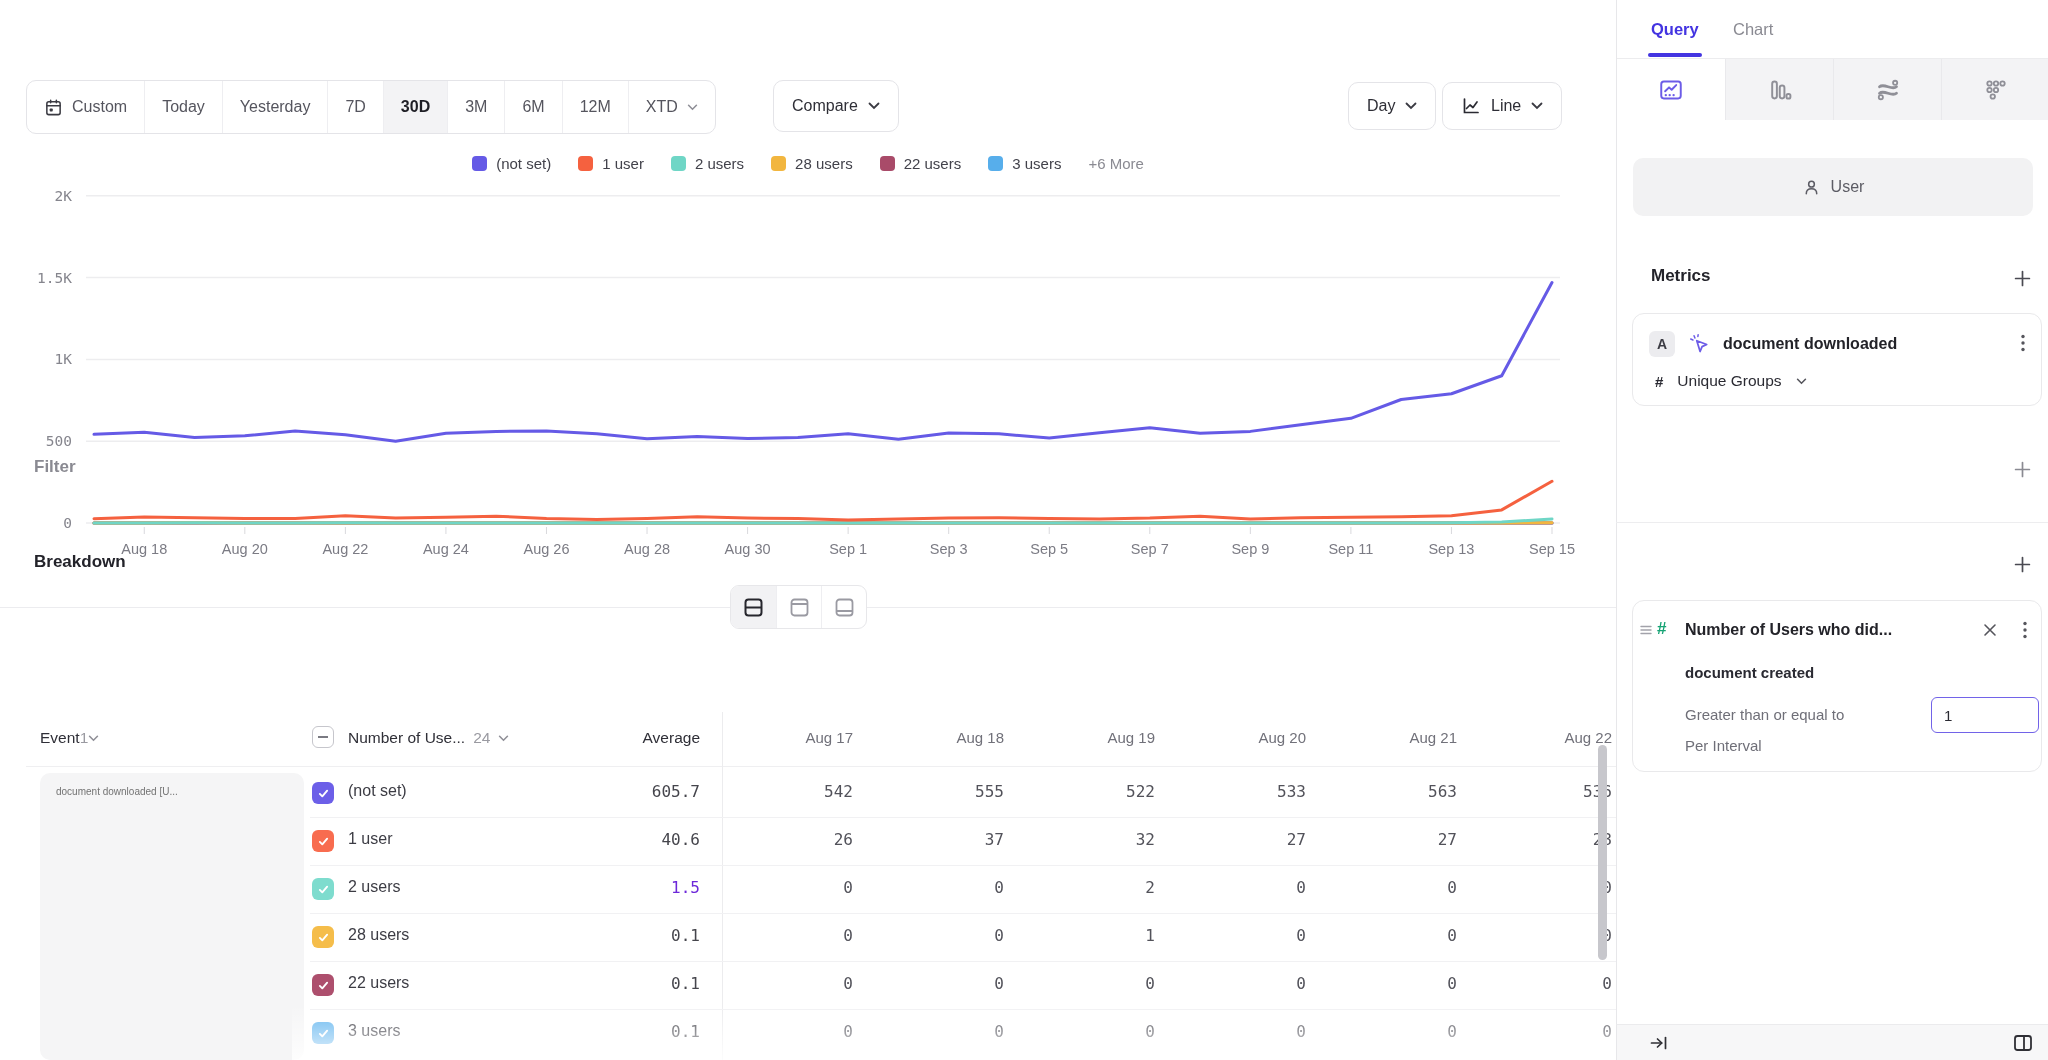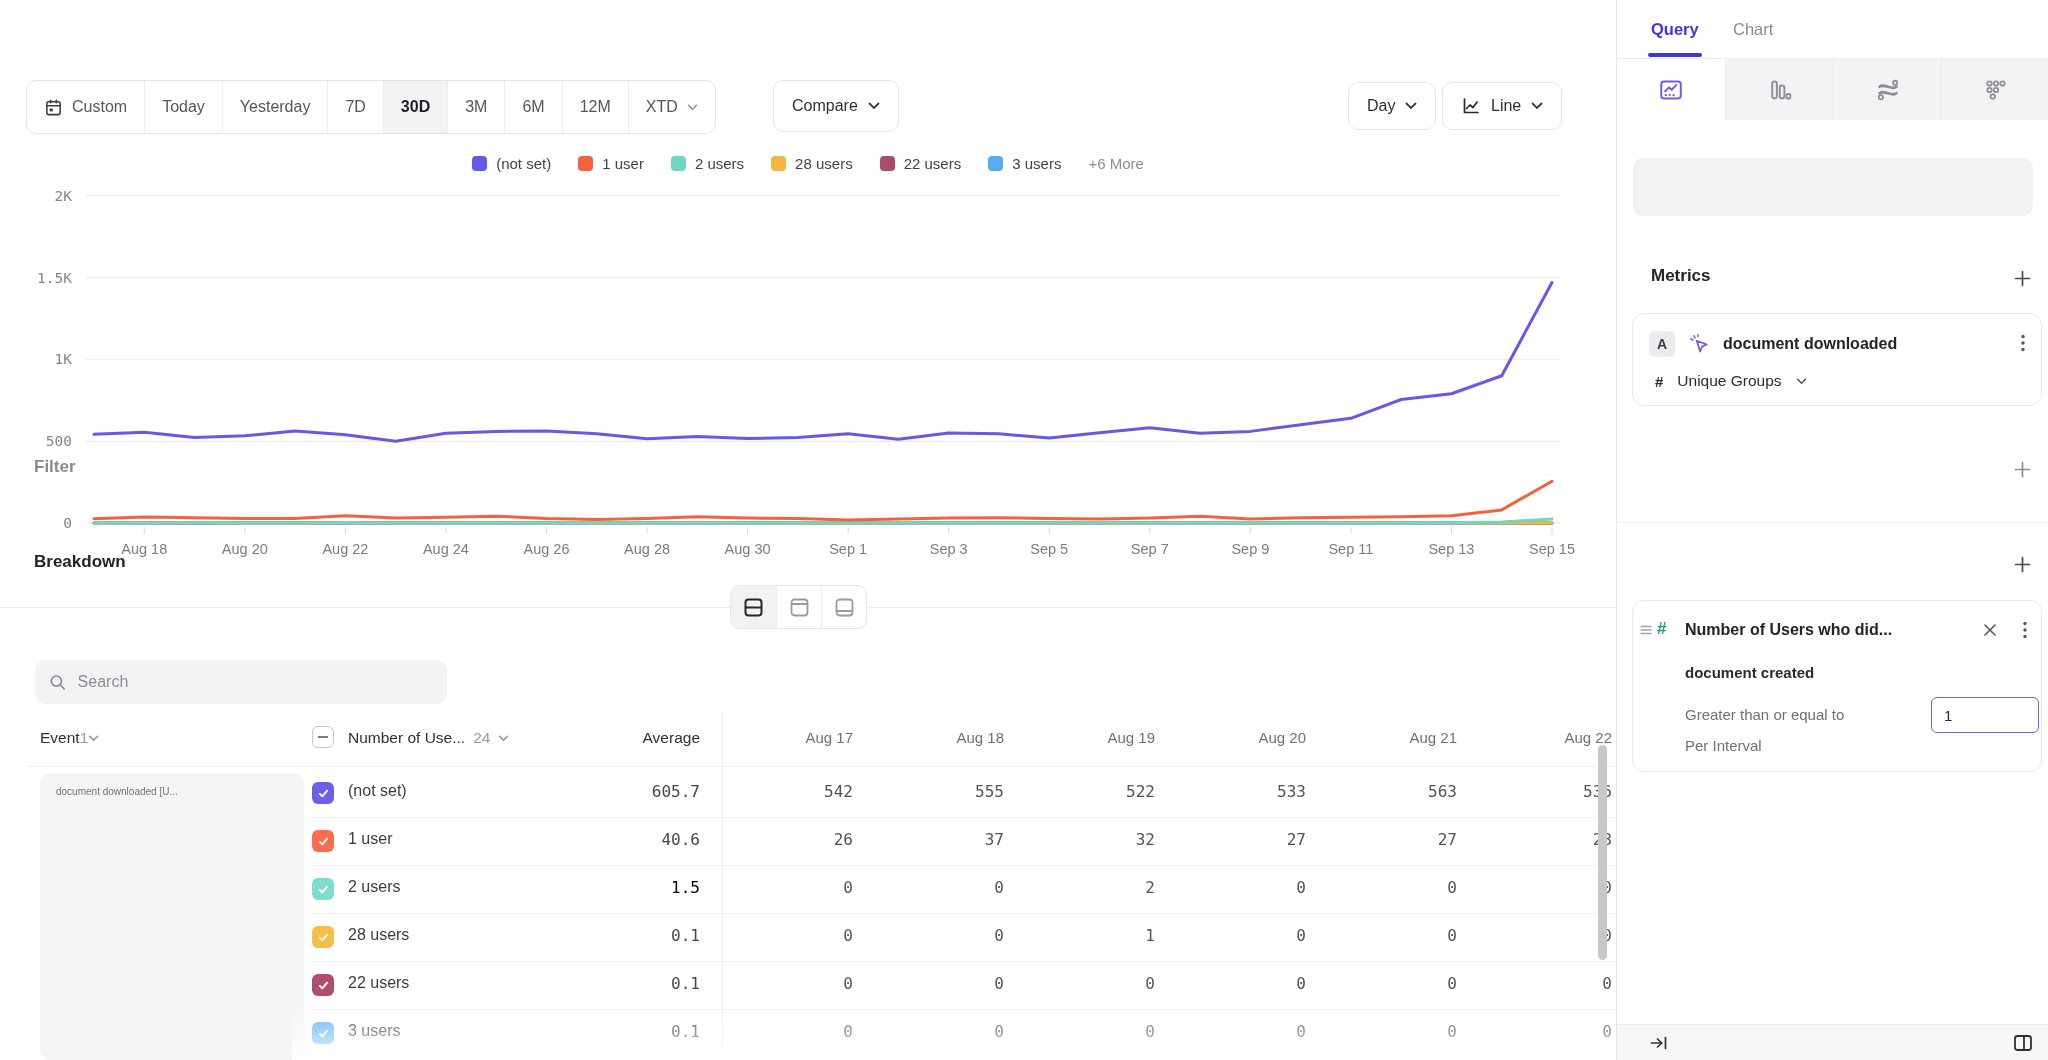--- a/index.html
+++ b/index.html
@@ -268,27 +268,20 @@
         </svg>
       </div>
       <div class="lt-btn">
         <svg width="21" height="21" viewBox="0 0 21 21">
           <rect x="2.5" y="2.5" width="16" height="16" rx="3" stroke="#9a9aa2" stroke-width="1.8" fill="none"></rect>
           <path d="M2.5 14 H18.5" stroke="#9a9aa2" stroke-width="1.8"></path>
         </svg>
       </div>
     </div>
 
-    <div id="search-box">
-      <svg width="19" height="19" viewBox="0 0 19 19">
-        <circle cx="8" cy="8" r="5.5" stroke="#8b8b93" stroke-width="1.8" fill="none"></circle>
-        <path d="M12.2 12.2 L16.5 16.5" stroke="#8b8b93" stroke-width="1.8" stroke-linecap="round"></path>
-      </svg>
-      <input type="text" placeholder="Search" style="">
-    </div>
 
     <div id="table-header">
       <div style="position:absolute; left:40px; top:17px; display:flex; align-items:center; cursor:pointer;">
         <span class="hdr-text">Event</span>
         <span class="hdr-dim">1</span>
         <svg width="11" height="7" viewBox="0 0 12 8">
             <path d="M1.5 1.5 L6 6 L10.5 1.5" stroke="#8f8f97" stroke-width="1.8" fill="none" stroke-linecap="round"></path>
           </svg>
       </div>
       <div style="position:absolute; left:312px; top:14px; width:22px; height:22px; border:1.5px solid #c6c6cc; border-radius:6px; background:#fff; display:flex; align-items:center; justify-content:center; cursor:pointer;">
@@ -348,21 +341,21 @@
           <span class="cell mono" style="left:1472px;">28</span>
         </div>
         <div class="row">
           <div class="row-line"></div>
           <span class="cbx" style="background:#7edcce">
             <svg width="13" height="13" viewBox="0 0 16 16">
               <path d="M3.5 8.5 L6.5 11.5 L12.5 4.5" stroke="#fff" stroke-width="2.3" fill="none" stroke-linecap="round" stroke-linejoin="round"></path>
             </svg>
           </span>
           <span class="row-label">2 users</span>
-          <span class="cell mono" style="left:560px; color:#000000;">1.5</span>
+          <span class="cell mono" style="left:560px; color:#6d28d9;">1.5</span>
           <span class="cell mono" style="left:713px;">0</span>
           <span class="cell mono" style="left:864px;">0</span>
           <span class="cell mono" style="left:1015px;">2</span>
           <span class="cell mono" style="left:1166px;">0</span>
           <span class="cell mono" style="left:1317px;">0</span>
           <span class="cell mono" style="left:1472px;">0</span>
         </div>
         <div class="row">
           <div class="row-line"></div>
           <span class="cbx" style="background:#f5bd4a">
@@ -453,20 +446,27 @@
           <circle cx="10" cy="5" r="1.7" stroke="#8f8f97" stroke-width="1.4" fill="none"></circle>
           <circle cx="15" cy="5" r="1.7" stroke="#8f8f97" stroke-width="1.4" fill="none"></circle>
           <circle cx="5" cy="10" r="1.7" stroke="#8f8f97" stroke-width="1.4" fill="none"></circle>
           <circle cx="10" cy="10" r="1.7" stroke="#8f8f97" stroke-width="1.4" fill="none"></circle>
           <circle cx="7.5" cy="15" r="1.7" stroke="#8f8f97" stroke-width="1.4" fill="none"></circle>
         </svg>
       </div>
     </div>
 
     <div id="entity-toggle">
+      <div class="seg">
+        <svg width="19" height="19" viewBox="0 0 20 20">
+          <circle cx="10" cy="6.5" r="3" stroke="#5c5c64" stroke-width="1.6" fill="none"></circle>
+          <path d="M4.5 16.5 C4.5 13 7 11.3 10 11.3 C13 11.3 15.5 13 15.5 16.5" stroke="#5c5c64" stroke-width="1.6" fill="none" stroke-linecap="round"></path>
+        </svg>
+        <span>User</span>
+      </div>
     </div>
 
     <span class="sec-hdr" style="top:266px;">Metrics</span>
   </div>
 
   <div class="plus-btn" style="top:266px;">
     <svg width="17" height="17" viewBox="0 0 16 16">
         <path d="M8 1.5 V14.5 M1.5 8 H14.5" stroke="#4a4a52" stroke-width="1.6" stroke-linecap="round"></path>
       </svg>
   </div>

